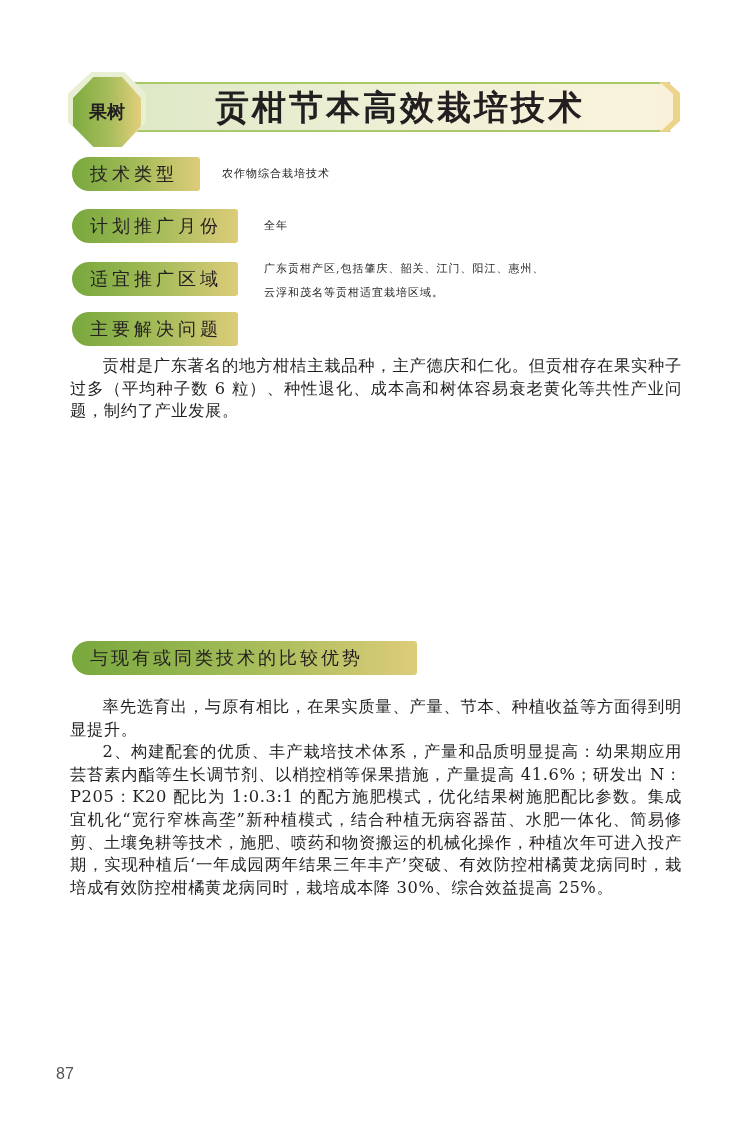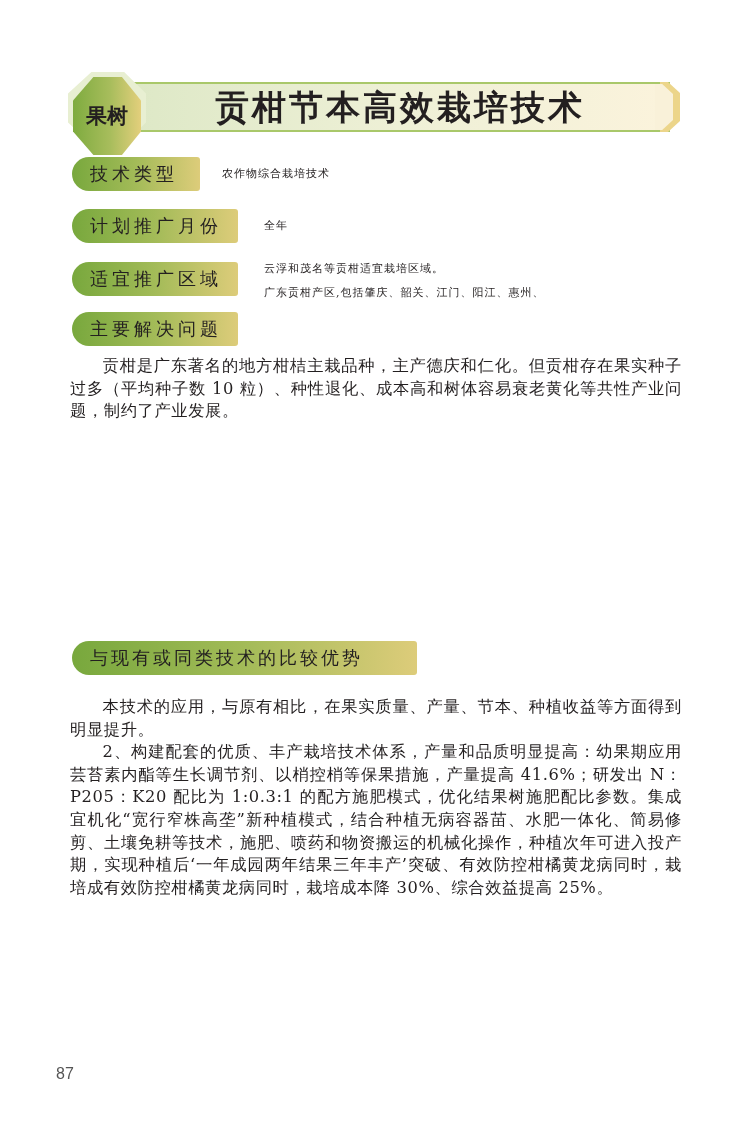--- a/index.html
+++ b/index.html
@@ -15,25 +15,25 @@
     clip-path: polygon(0 0, 40% 0, 100% 22%, 100% 78%, 40% 100%, 0 100%); }
   .title-banner-end-inner { position: absolute; left: 655px; top: 84px; width: 18px; height: 46px;
     background: #f9f1d9;
     clip-path: polygon(0 0, 40% 0, 100% 22%, 100% 78%, 40% 100%, 0 100%); }
   .title-text { position: absolute; left: 150px; top: 82px; width: 500px; height: 40px;
     line-height: 50px; text-align: center; font-family: "DejaVu Sans", "Liberation Sans", sans-serif;
     font-weight: bold; font-size: 34px; letter-spacing: 3px; color: #231f20; }
   .cat-badge-outer { position: absolute; left: 68px; top: 72px; width: 78px; height: 72px;
     background: #e8efd2;
     clip-path: polygon(30% 0, 72% 0, 100% 30%, 100% 70%, 72% 100%, 30% 100%, 0 70%, 0 30%); }
-  .cat-badge { position: absolute; left: 73px; top: 77px; width: 68px; height: 78px;
+  .cat-badge { position: absolute; left: 73px; top: 77px; width: 68px; height: 70px;
     background: linear-gradient(90deg, #7eab3f 0%, #a8bd5c 55%, #e3cf7c 100%);
     clip-path: polygon(30% 0, 72% 0, 100% 30%, 100% 70%, 72% 100%, 30% 100%, 0 70%, 0 30%);
     display: flex; align-items: center; justify-content: center;
-    font-family: Liberation Serif, serif; font-weight: bold; font-size: 21px; color: #231f20; }
+    font-family: Liberation Serif, serif; font-weight: bold; font-size: 18px; color: #231f20; }
 
   
   .label-pill { position: absolute; left: 72px; height: 34px; border-radius: 17px 3px 3px 17px;
     background: linear-gradient(90deg, #78a83d 0%, #a3bb58 50%, #ddcc7a 100%);
     box-sizing: border-box; padding-left: 18px; line-height: 34px;
     font-family: "DejaVu Sans", "Liberation Sans", sans-serif; font-weight: normal; font-size: 18px;
     letter-spacing: 4px; color: #231f20; white-space: nowrap; }
   .info-value { position: absolute; font-size: 11px; line-height: 24px; color: #231f20; letter-spacing: 1px; margin-left: 8px; }
 
   
@@ -55,28 +55,28 @@
 <div class="cat-badge">果树</div>
 
 <div class="label-pill" style="top:157px; width:128px;">技术类型</div>
 <div class="info-value" style="left:214px; top:162px;">农作物综合栽培技术</div>
 
 <div class="label-pill" style="top:209px; width:166px;">计划推广月份</div>
 <div class="info-value" style="left:256px; top:214px;">全年</div>
 
 <div class="label-pill" style="top:262px; width:166px;">适宜推广区域</div>
 <div class="info-value" style="left:256px; top:257px;">
+  <div>广东贡柑产区,包括肇庆、韶关、江门、阳江、惠州、</div>
   <div>云浮和茂名等贡柑适宜栽培区域。</div>
-  <div>广东贡柑产区,包括肇庆、韶关、江门、阳江、惠州、</div>
 </div>
 
 <div class="label-pill" style="top:312px; width:166px;">主要解决问题</div>
 <div class="body-block" style="top:355px;">
-  <p>贡柑是广东著名的地方柑桔主栽品种，主产德庆和仁化。但贡柑存在果实种子过多（平均种子数 10 粒）、种性退化、成本高和树体容易衰老黄化等共性产业问题，制约了产业发展。</p>
+  <p>贡柑是广东著名的地方柑桔主栽品种，主产德庆和仁化。但贡柑存在果实种子过多（平均种子数 6 粒）、种性退化、成本高和树体容易衰老黄化等共性产业问题，制约了产业发展。</p>
 </div>
 
 <div class="label-pill" style="top:641px; width:345px; letter-spacing:3px;">与现有或同类技术的比较优势</div>
 <div class="body-block" style="top:696px;">
-  <p>本技术的应用，与原有相比，在果实质量、产量、节本、种植收益等方面得到明显提升。</p>
+  <p>率先选育出，与原有相比，在果实质量、产量、节本、种植收益等方面得到明显提升。</p>
   <p>2、构建配套的优质、丰产栽培技术体系，产量和品质明显提高：幼果期应用芸苔素内酯等生长调节剂、以梢控梢等保果措施，产量提高 41.6%；研发出 N：P205：K20 配比为 1:0.3:1 的配方施肥模式，优化结果树施肥配比参数。集成宜机化“宽行窄株高垄”新种植模式，结合种植无病容器苗、水肥一体化、简易修剪、土壤免耕等技术，施肥、喷药和物资搬运的机械化操作，种植次年可进入投产期，实现种植后‘一年成园两年结果三年丰产’突破、有效防控柑橘黄龙病同时，栽培成有效防控柑橘黄龙病同时，栽培成本降 30%、综合效益提高 25%。</p>
 </div>
 
 <div class="page-number">87</div>
 
 </body></html>

